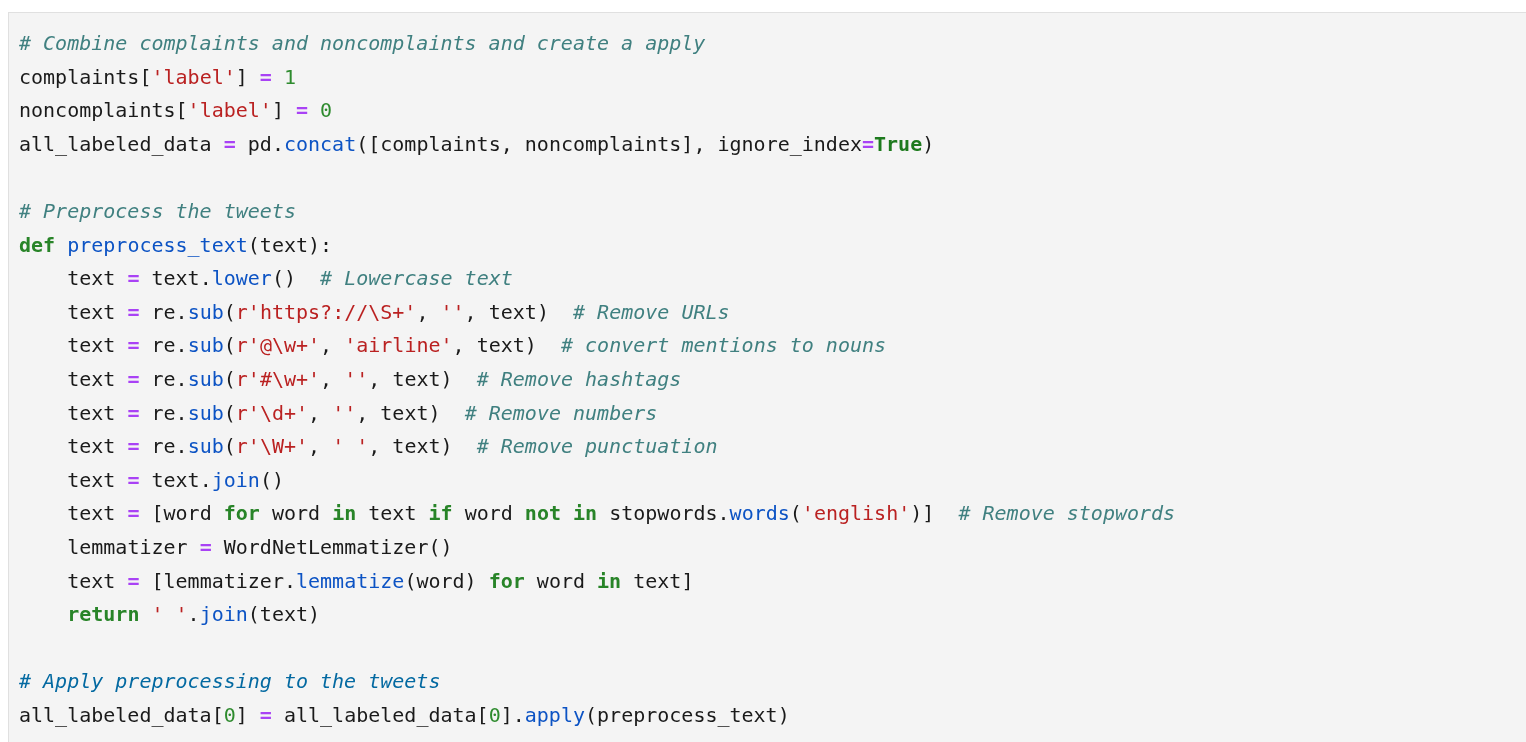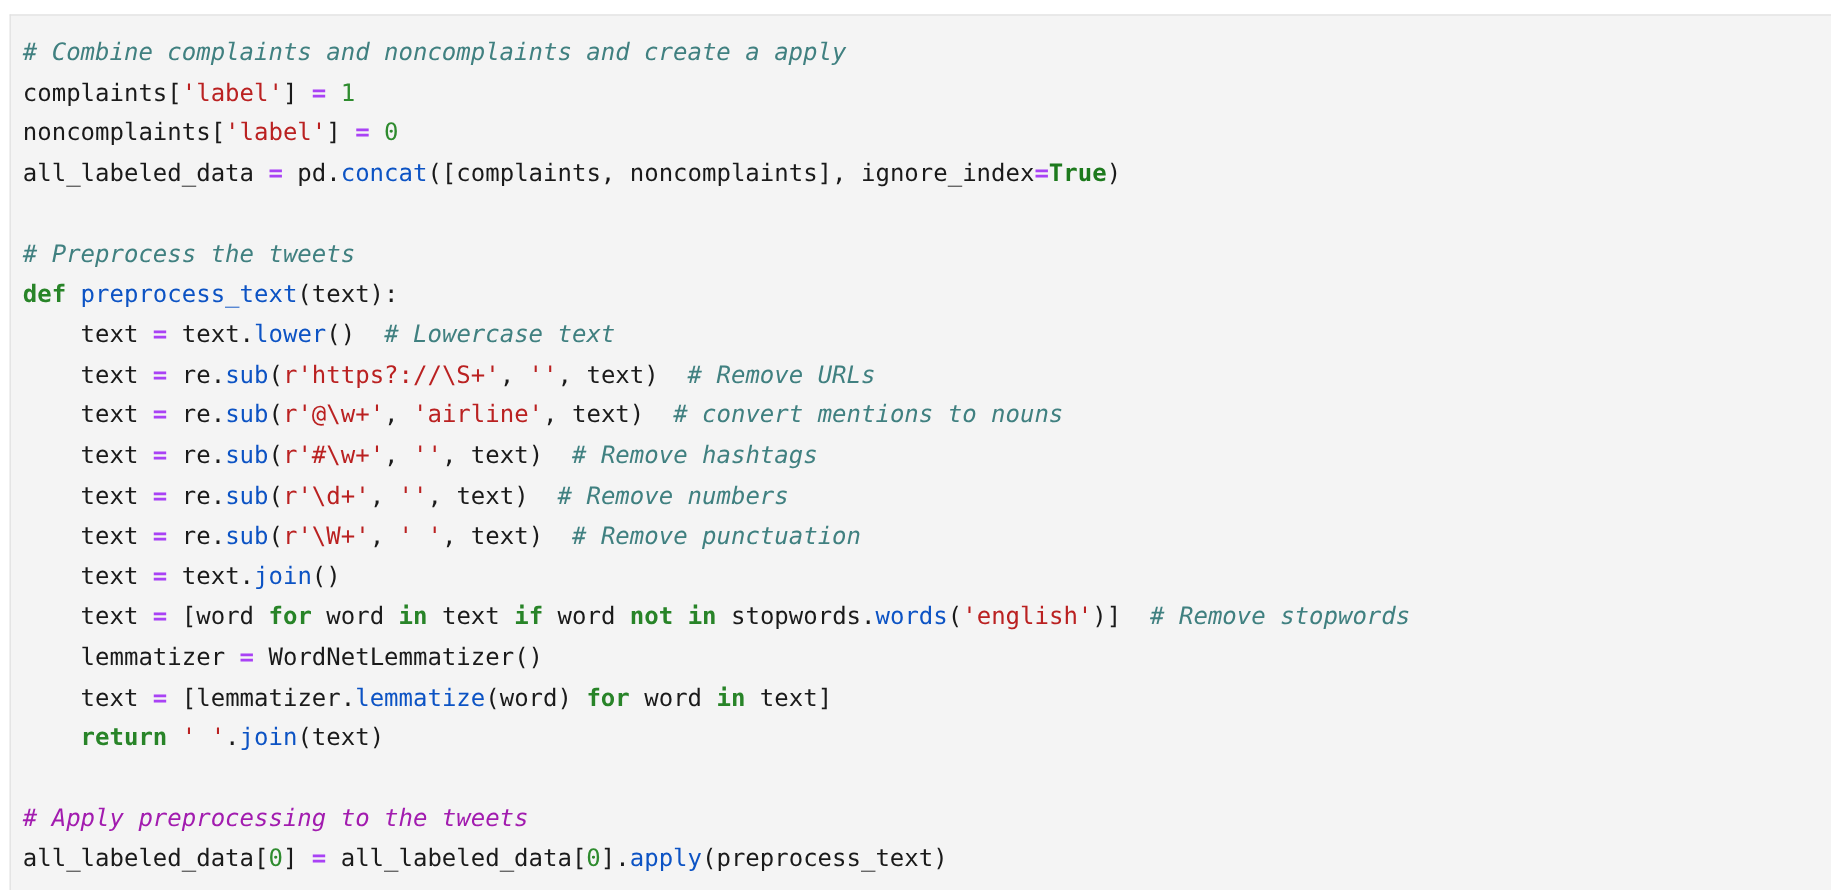--- a/index.html
+++ b/index.html
@@ -61,15 +61,15 @@
     <span class="n" style="color: rgb(26, 26, 26);">text</span> <span class="o" style="color: rgb(169, 66, 245);">=</span> <span class="n" style="color: rgb(26, 26, 26);">re</span><span class="p" style="color: rgb(26, 26, 26);">.</span><span class="nf" style="color: rgb(12, 83, 196);">sub</span><span class="p" style="color: rgb(26, 26, 26);">(</span><span class="s" style="color: rgb(186, 33, 33);">r'@\w+'</span><span class="p" style="color: rgb(26, 26, 26);">,</span> <span class="s" style="color: rgb(186, 33, 33);">'airline'</span><span class="p" style="color: rgb(26, 26, 26);">,</span> <span class="n" style="color: rgb(26, 26, 26);">text</span><span class="p" style="color: rgb(26, 26, 26);">)</span>  <span class="c" style="color: rgb(64, 128, 128);"># convert mentions to nouns</span>
     <span class="n" style="color: rgb(26, 26, 26);">text</span> <span class="o" style="color: rgb(169, 66, 245);">=</span> <span class="n" style="color: rgb(26, 26, 26);">re</span><span class="p" style="color: rgb(26, 26, 26);">.</span><span class="nf" style="color: rgb(12, 83, 196);">sub</span><span class="p" style="color: rgb(26, 26, 26);">(</span><span class="s" style="color: rgb(186, 33, 33);">r'#\w+'</span><span class="p" style="color: rgb(26, 26, 26);">,</span> <span class="s" style="color: rgb(186, 33, 33);">''</span><span class="p" style="color: rgb(26, 26, 26);">,</span> <span class="n" style="color: rgb(26, 26, 26);">text</span><span class="p" style="color: rgb(26, 26, 26);">)</span>  <span class="c" style="color: rgb(64, 128, 128);"># Remove hashtags</span>
     <span class="n" style="color: rgb(26, 26, 26);">text</span> <span class="o" style="color: rgb(169, 66, 245);">=</span> <span class="n" style="color: rgb(26, 26, 26);">re</span><span class="p" style="color: rgb(26, 26, 26);">.</span><span class="nf" style="color: rgb(12, 83, 196);">sub</span><span class="p" style="color: rgb(26, 26, 26);">(</span><span class="s" style="color: rgb(186, 33, 33);">r'\d+'</span><span class="p" style="color: rgb(26, 26, 26);">,</span> <span class="s" style="color: rgb(186, 33, 33);">''</span><span class="p" style="color: rgb(26, 26, 26);">,</span> <span class="n" style="color: rgb(26, 26, 26);">text</span><span class="p" style="color: rgb(26, 26, 26);">)</span>  <span class="c" style="color: rgb(64, 128, 128);"># Remove numbers</span>
     <span class="n" style="color: rgb(26, 26, 26);">text</span> <span class="o" style="color: rgb(169, 66, 245);">=</span> <span class="n" style="color: rgb(26, 26, 26);">re</span><span class="p" style="color: rgb(26, 26, 26);">.</span><span class="nf" style="color: rgb(12, 83, 196);">sub</span><span class="p" style="color: rgb(26, 26, 26);">(</span><span class="s" style="color: rgb(186, 33, 33);">r'\W+'</span><span class="p" style="color: rgb(26, 26, 26);">,</span> <span class="s" style="color: rgb(186, 33, 33);">' '</span><span class="p" style="color: rgb(26, 26, 26);">,</span> <span class="n" style="color: rgb(26, 26, 26);">text</span><span class="p" style="color: rgb(26, 26, 26);">)</span>  <span class="c" style="color: rgb(64, 128, 128);"># Remove punctuation</span>
     <span class="n" style="color: rgb(26, 26, 26);">text</span> <span class="o" style="color: rgb(169, 66, 245);">=</span> <span class="n" style="color: rgb(26, 26, 26);">text</span><span class="p" style="color: rgb(26, 26, 26);">.</span><span class="nf" style="color: rgb(12, 83, 196);">join</span><span class="p" style="color: rgb(26, 26, 26);">()</span>
     <span class="n" style="color: rgb(26, 26, 26);">text</span> <span class="o" style="color: rgb(169, 66, 245);">=</span> <span class="p" style="color: rgb(26, 26, 26);">[</span><span class="n" style="color: rgb(26, 26, 26);">word</span> <span class="k" style="color: rgb(40, 132, 40);">for</span> <span class="n" style="color: rgb(26, 26, 26);">word</span> <span class="k" style="color: rgb(40, 132, 40);">in</span> <span class="n" style="color: rgb(26, 26, 26);">text</span> <span class="k" style="color: rgb(40, 132, 40);">if</span> <span class="n" style="color: rgb(26, 26, 26);">word</span> <span class="k" style="color: rgb(40, 132, 40);">not</span> <span class="k" style="color: rgb(40, 132, 40);">in</span> <span class="n" style="color: rgb(26, 26, 26);">stopwords</span><span class="p" style="color: rgb(26, 26, 26);">.</span><span class="nf" style="color: rgb(12, 83, 196);">words</span><span class="p" style="color: rgb(26, 26, 26);">(</span><span class="s" style="color: rgb(186, 33, 33);">'english'</span><span class="p" style="color: rgb(26, 26, 26);">)]</span>  <span class="c" style="color: rgb(64, 128, 128);"># Remove stopwords</span>
     <span class="n" style="color: rgb(26, 26, 26);">lemmatizer</span> <span class="o" style="color: rgb(169, 66, 245);">=</span> <span class="n" style="color: rgb(26, 26, 26);">WordNetLemmatizer</span><span class="p" style="color: rgb(26, 26, 26);">()</span>
     <span class="n" style="color: rgb(26, 26, 26);">text</span> <span class="o" style="color: rgb(169, 66, 245);">=</span> <span class="p" style="color: rgb(26, 26, 26);">[</span><span class="n" style="color: rgb(26, 26, 26);">lemmatizer</span><span class="p" style="color: rgb(26, 26, 26);">.</span><span class="nf" style="color: rgb(12, 83, 196);">lemmatize</span><span class="p" style="color: rgb(26, 26, 26);">(</span><span class="n" style="color: rgb(26, 26, 26);">word</span><span class="p" style="color: rgb(26, 26, 26);">)</span> <span class="k" style="color: rgb(40, 132, 40);">for</span> <span class="n" style="color: rgb(26, 26, 26);">word</span> <span class="k" style="color: rgb(40, 132, 40);">in</span> <span class="n" style="color: rgb(26, 26, 26);">text</span><span class="p" style="color: rgb(26, 26, 26);">]</span>
     <span class="k" style="color: rgb(40, 132, 40);">return</span> <span class="s" style="color: rgb(186, 33, 33);">' '</span><span class="p" style="color: rgb(26, 26, 26);">.</span><span class="nf" style="color: rgb(12, 83, 196);">join</span><span class="p" style="color: rgb(26, 26, 26);">(</span><span class="n" style="color: rgb(26, 26, 26);">text</span><span class="p" style="color: rgb(26, 26, 26);">)</span>
 
-<span class="c" style="color: #a21caf;"># Apply preprocessing to the tweets</span>
+<span class="c" style="color: #0369a1;"># Apply preprocessing to the tweets</span>
 <span class="n" style="color: rgb(26, 26, 26);">all_labeled_data</span><span class="p" style="color: rgb(26, 26, 26);">[</span><span class="m" style="color: rgb(46, 139, 46);">0</span><span class="p" style="color: rgb(26, 26, 26);">]</span> <span class="o" style="color: rgb(169, 66, 245);">=</span> <span class="n" style="color: rgb(26, 26, 26);">all_labeled_data</span><span class="p" style="color: rgb(26, 26, 26);">[</span><span class="m" style="color: rgb(46, 139, 46);">0</span><span class="p" style="color: rgb(26, 26, 26);">].</span><span class="nf" style="color: rgb(12, 83, 196);">apply</span><span class="p" style="color: rgb(26, 26, 26);">(</span><span class="n" style="color: rgb(26, 26, 26);">preprocess_text</span><span class="p" style="color: rgb(26, 26, 26);">)</span></pre>
 </div>
 
 </body></html>

